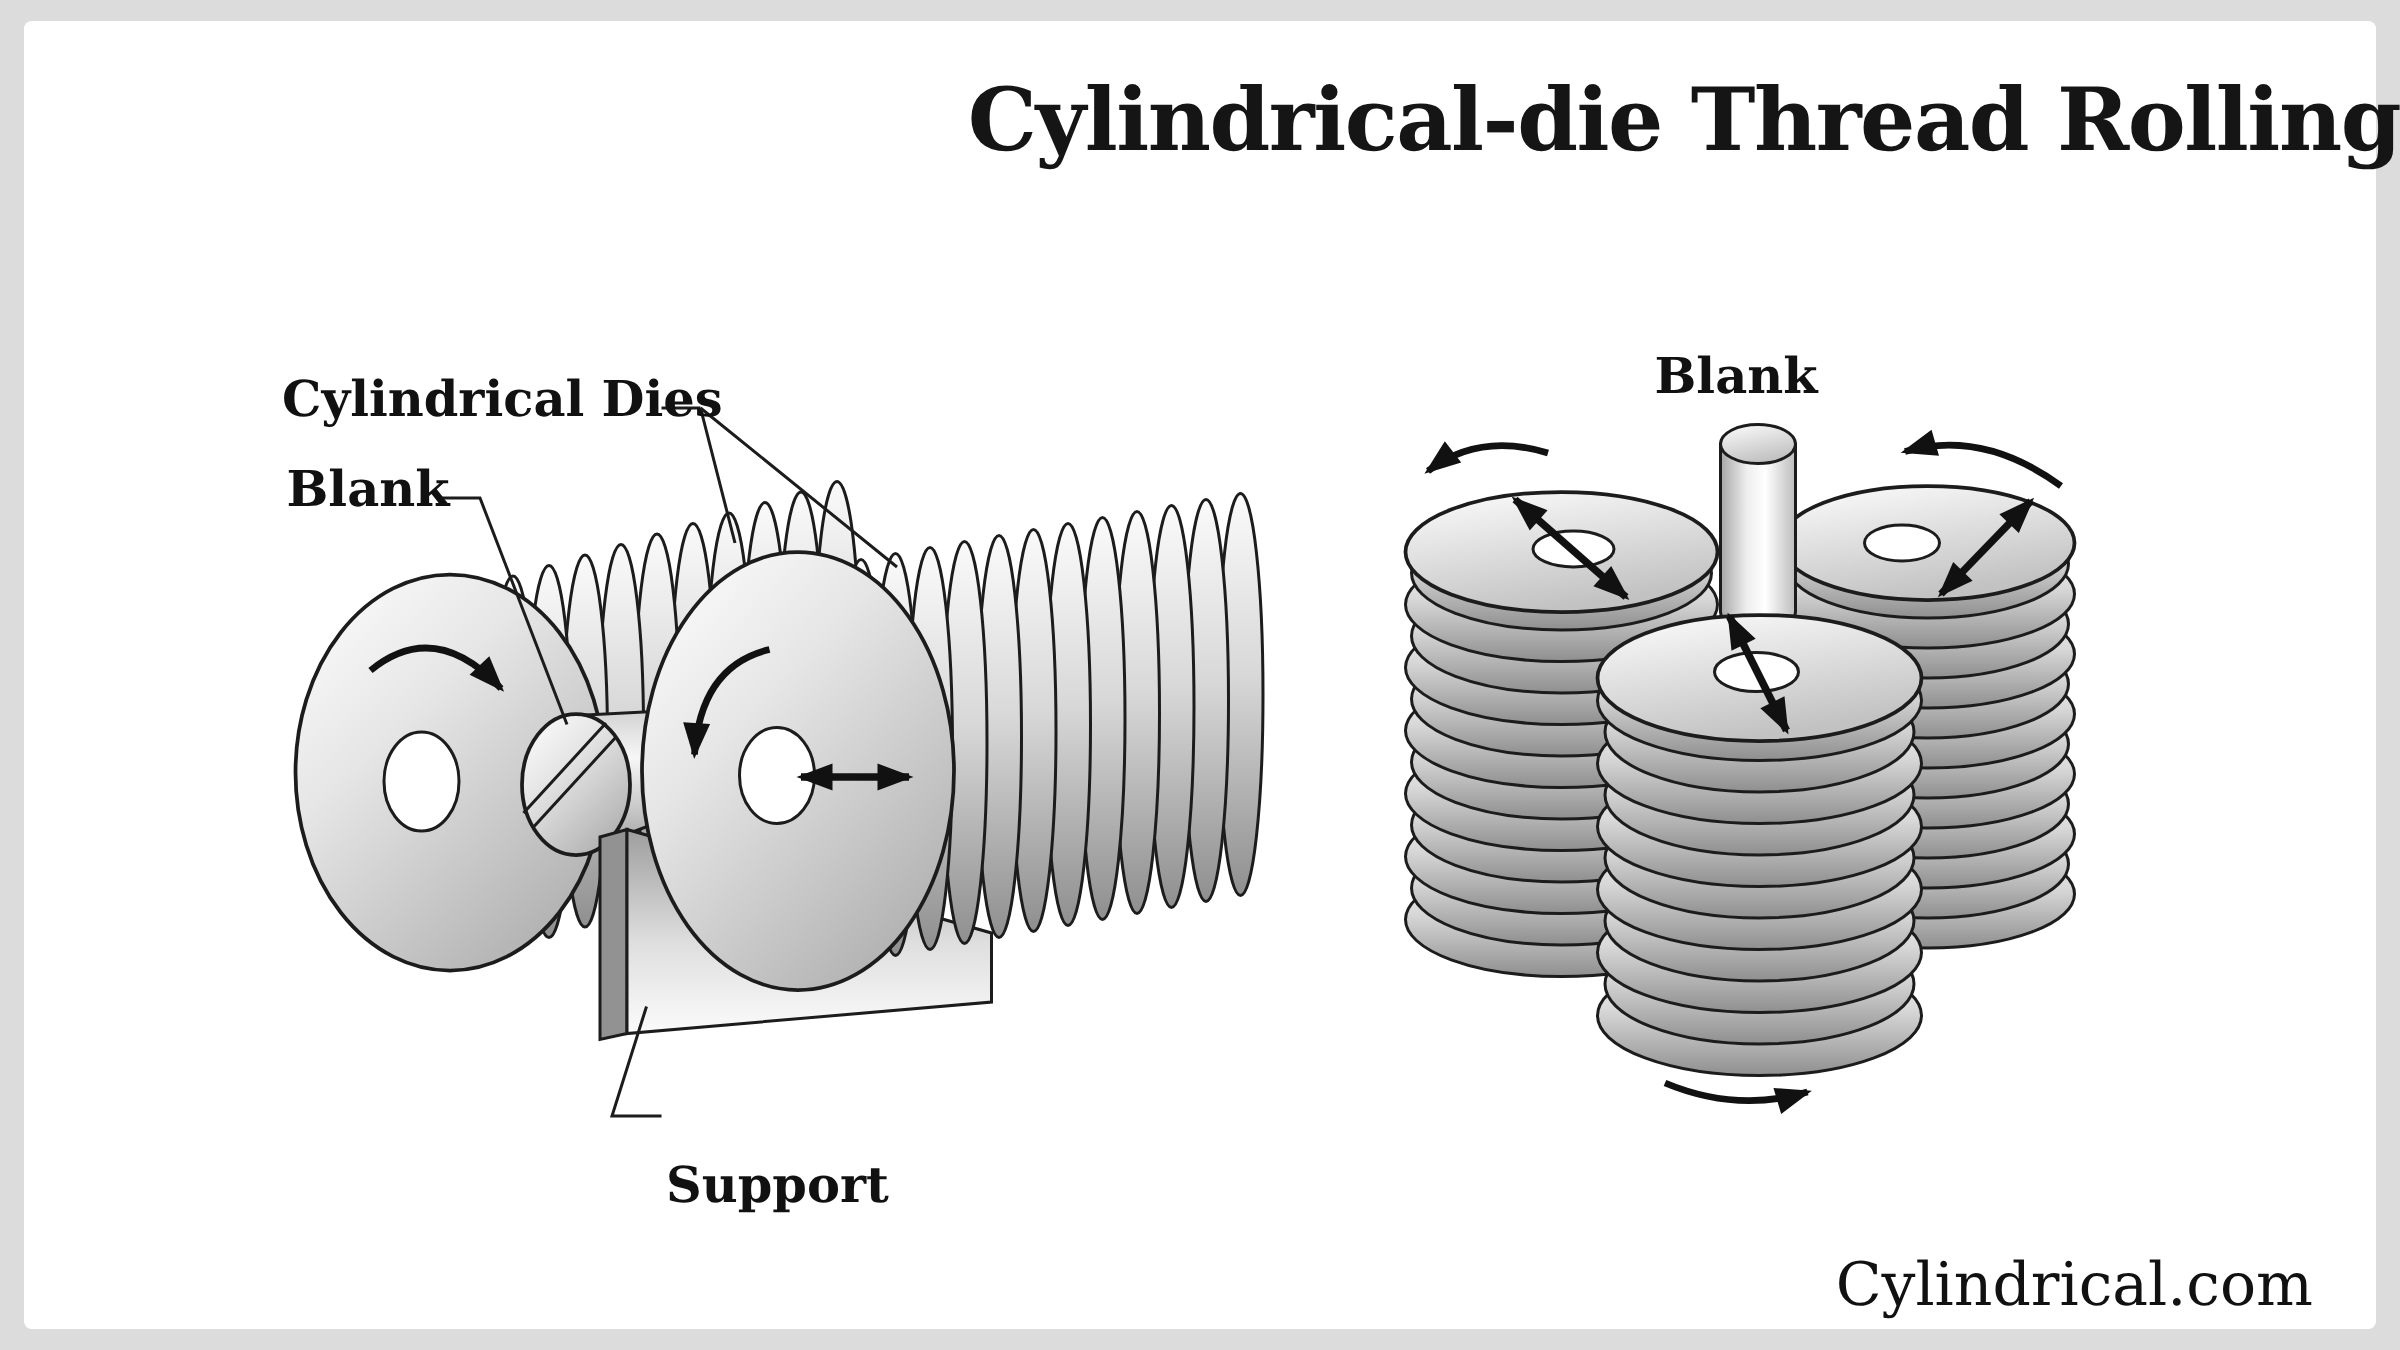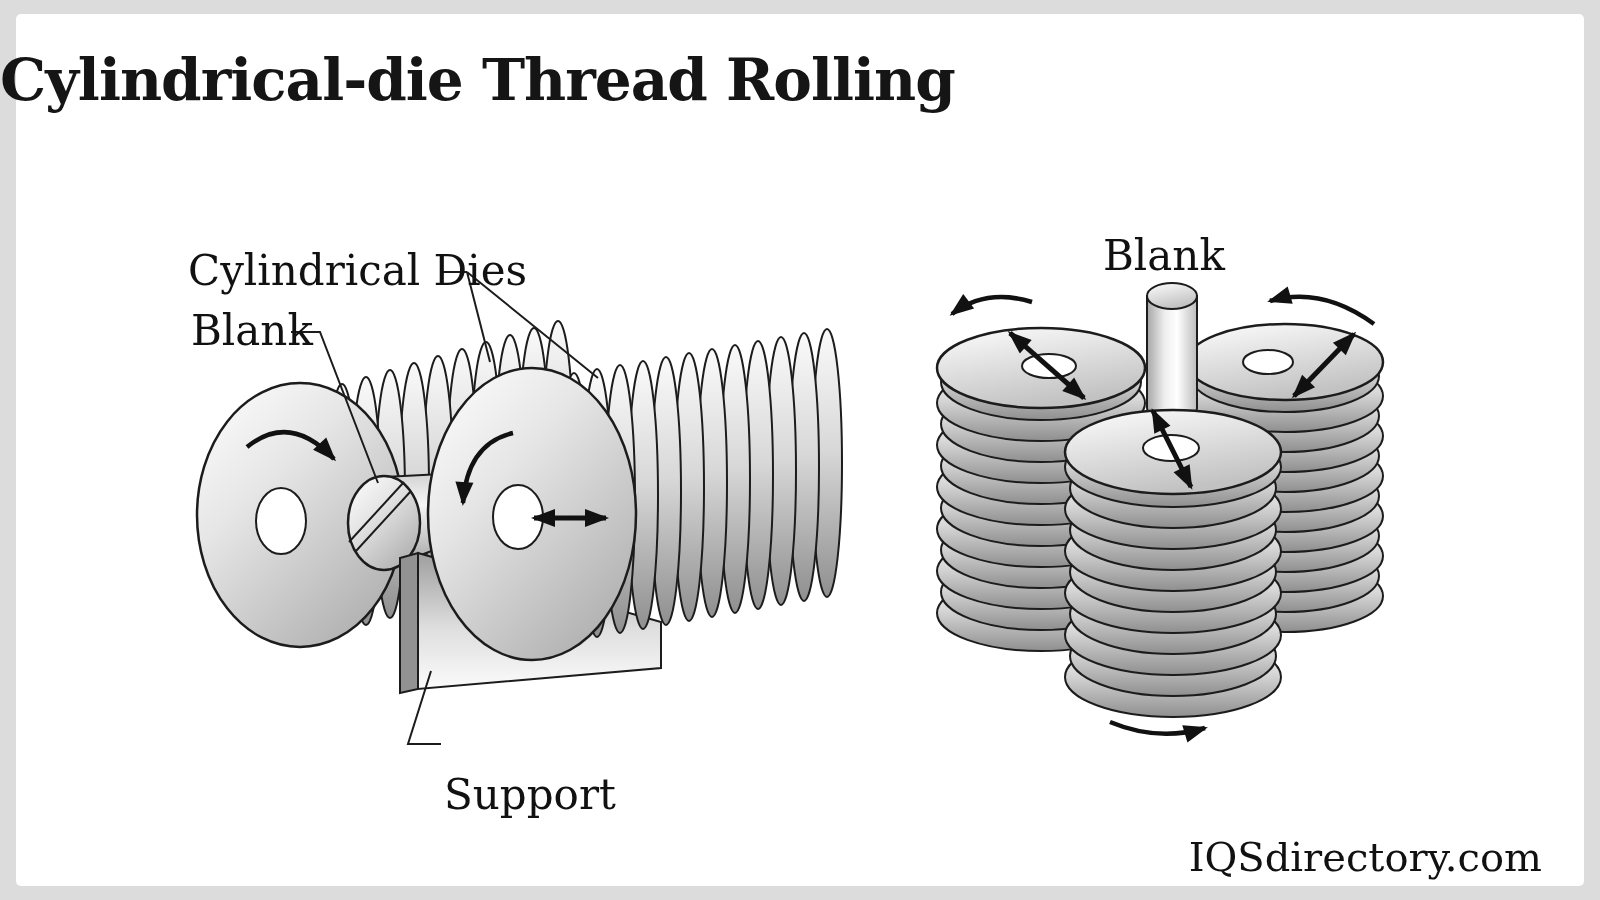--- a/index.html
+++ b/index.html
@@ -1,22 +1,22 @@
 <!DOCTYPE html>
 <html><head>
 <meta charset="utf-8">
 <style>
   html,body{margin:0;padding:0;background:#dcdcdc;}
   .stage{position:relative;width:1600px;height:900px;background:#dcdcdc;overflow:hidden;
          font-family:"DejaVu Serif", serif;}
   .canvas{position:absolute;left:16px;top:14px;right:16px;bottom:14px;background:#ffffff;border-radius:5px;}
   .art{position:absolute;left:0;top:0;width:1600px;height:900px;}
-  .title{position:absolute;top:46px;left:0;width:100%;text-align:left;
+  .title{position:absolute;top:46px;left:0;width:100%;text-align:right;
          font-weight:700;font-size:58px;letter-spacing:-1px;color:#151515;}
-  .lbl{position:absolute;font-weight:400;font-size:42px;color:#111;white-space:nowrap;}
+  .lbl{position:absolute;font-weight:700;font-size:33px;color:#111;white-space:nowrap;}
   .lbl-cyl{left:188px;top:246px;}
   .lbl-blank-left{left:191px;top:306px;}
   .lbl-support{left:444px;top:722px;margin-top:48px;}
   .lbl-blank-right{left:1103px;top:231px;}
   .watermark{position:absolute;right:58px;bottom:20px;font-size:40px;color:#111;}
 </style>
 </head>
 <body>
 
 <div class="stage">
@@ -195,14 +195,14 @@
     </g>
   </svg>
 
   <div class="title">Cylindrical-die Thread Rolling</div>
 
   <div class="lbl lbl-cyl">Cylindrical Dies</div>
   <div class="lbl lbl-blank-left">Blank</div>
   <div class="lbl lbl-support">Support</div>
   <div class="lbl lbl-blank-right">Blank</div>
 
-  <div class="watermark">IQSdirectory.com</div>
+  <div class="watermark">Cylindrical.com</div>
 </div>
 
 </body></html>

